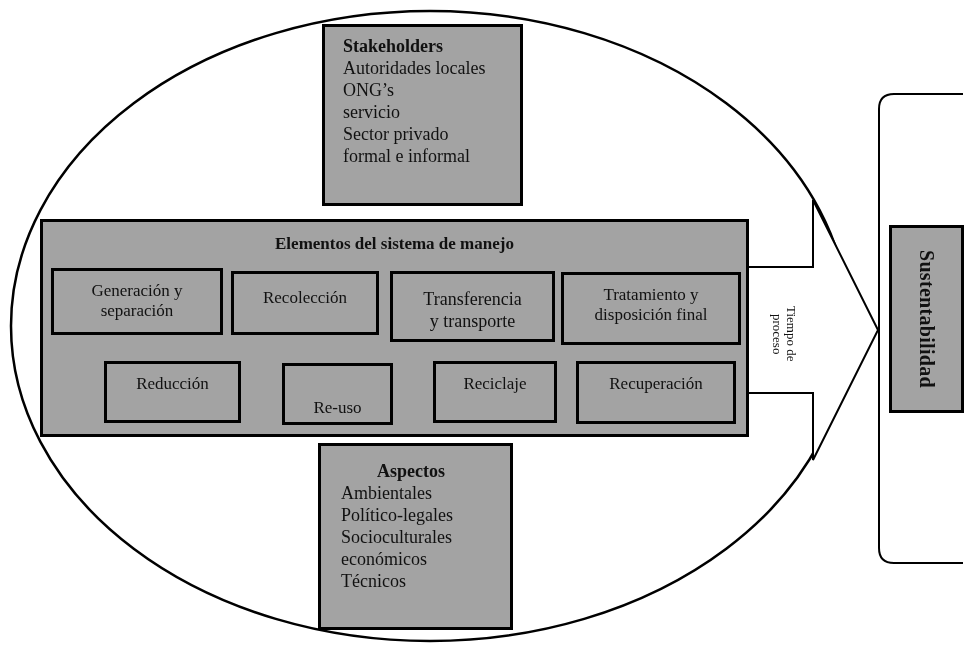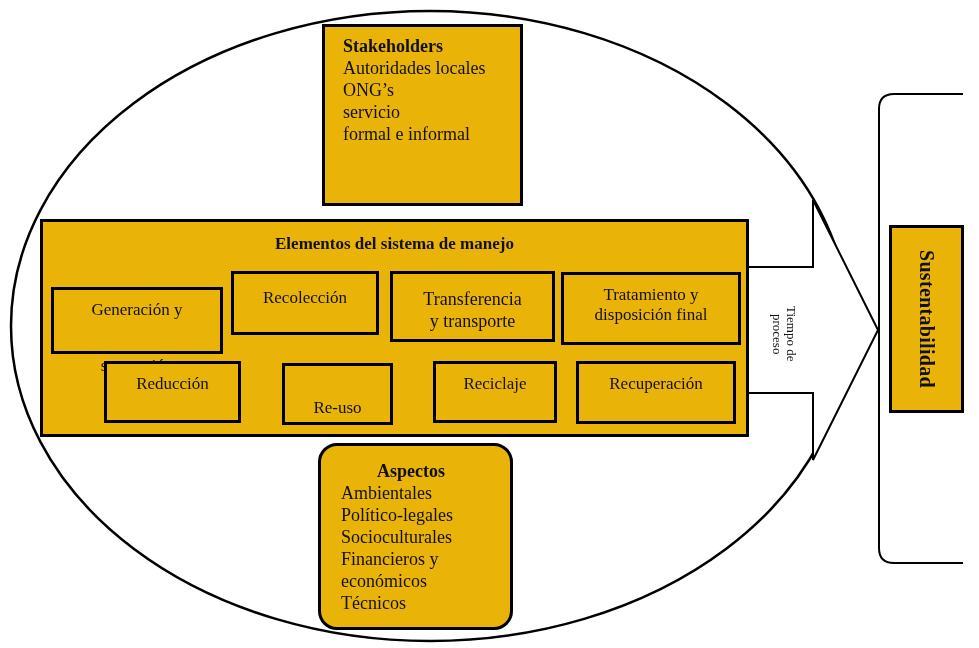--- a/index.html
+++ b/index.html
@@ -1,19 +1,19 @@
 <!DOCTYPE html>
 <html><head>
   <meta charset="utf-8">
   <style>
     html, body { margin: 0; padding: 0; background: #ffffff; }
     body { width: 979px; height: 648px; position: relative; overflow: hidden;
            font-family: "Liberation Serif", "DejaVu Serif", serif; color: #111; }
     svg.bg { position: absolute; left: 0; top: 0; }
-    .box { position: absolute; box-sizing: border-box; border: 3px solid #000; background: #eab308; }
+    .box { position: absolute; box-sizing: border-box; border: 3px solid #000; background: #a3a3a3; }
     .center-text { display: flex; flex-direction: column; align-items: center; justify-content: flex-start;
                    text-align: center; font-size: 17px; line-height: 20px; }
     .list-box { font-size: 18px; line-height: 22px; padding: 10px 0 0 18px; }
     .list-box .title { font-weight: bold; }
     .list-box div { white-space: nowrap; }
     .main-title { position: absolute; left: 0; right: 0; top: 12px; text-align: center; font-weight: bold; font-size: 17px; }
     .vtext { position: absolute; writing-mode: vertical-rl; font-weight: bold; font-size: 20px; letter-spacing: 0.3px; }
     .tiempo { position: absolute; writing-mode: vertical-rl; font-size: 13px; line-height: 14px; text-align: center; }
   </style>
 </head>
@@ -35,28 +35,29 @@
     </clipPath>
   </defs>
   <ellipse cx="430" cy="326" rx="419" ry="315" fill="none" stroke="#000" stroke-width="2.5" clip-path="url(#headclip)" opacity="0"></ellipse>
 </svg>
 
 <div class="box list-box" style="left:322px; top:24px; width:201px; height:182px; padding-top:8px;">
   <div class="title">Stakeholders</div>
   <div>Autoridades locales</div>
   <div>ONG’s</div>
   <div>servicio</div>
+  <div>Sector privado</div>
   <div>formal e informal</div>
 </div>
 
 <div class="box" style="left:40px; top:219px; width:709px; height:218px;">
   <div class="main-title">Elementos del sistema de manejo</div>
 </div>
 
-<div class="box center-text" style="left:51px; top:287px; width:172px; height:67px; padding-top:10px;gap:36px;">
+<div class="box center-text" style="left:51px; top:268px; width:172px; height:67px; padding-top:10px;">
   <span>Generación y</span>
   <span>separación</span>
 </div>
 <div class="box center-text" style="left:231px; top:271px; width:148px; height:64px; padding-top:14px;">
   <span>Recolección</span>
 </div>
 <div class="box center-text" style="left:390px; top:271px; width:165px; height:71px; padding-top:14px; font-size:18px; line-height:22px;font-family:Liberation Serif, serif;">
   <span>Transferencia</span>
   <span>y transporte</span>
 </div>
@@ -71,26 +72,25 @@
 <div class="box center-text" style="left:282px; top:363px; width:111px; height:62px; padding-top:32px;">
   <span>Re-uso</span>
 </div>
 <div class="box center-text" style="left:433px; top:361px; width:124px; height:62px; padding-top:10px;">
   <span>Reciclaje</span>
 </div>
 <div class="box center-text" style="left:576px; top:361px; width:160px; height:63px; padding-top:10px;">
   <span>Recuperación</span>
 </div>
 
-<div class="box list-box" style="left:318px; top:443px; width:195px; height:187px; padding-top:14px; padding-left:20px;border-radius:19px;">
+<div class="box list-box" style="left:318px; top:443px; width:195px; height:187px; padding-top:14px; padding-left:20px;">
   <div class="title" style="padding-left:36px;">Aspectos</div>
   <div>Ambientales</div>
   <div>Político-legales</div>
   <div>Socioculturales</div>
-  <div>Financieros y</div>
   <div>económicos</div>
   <div>Técnicos</div>
 </div>
 
 <div class="tiempo" style="left:770px; top:304px; height:60px;">
   <span>Tiempo</span>
   <span>de</span>
   <span>proceso</span>
 </div>
 

